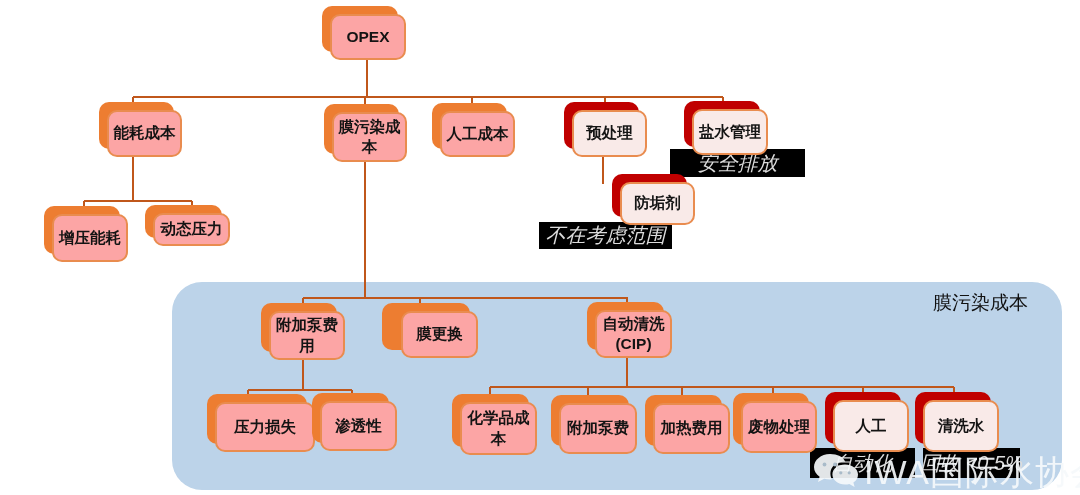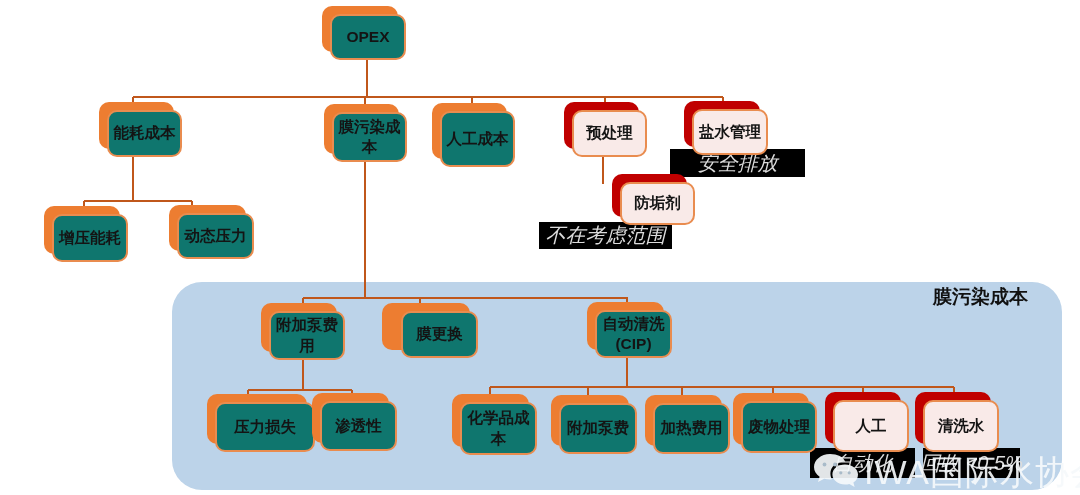--- a/index.html
+++ b/index.html
@@ -8,40 +8,40 @@
     background:#ffffff;
     font-family:"Liberation Sans","DejaVu Sans",sans-serif;
   }
   #canvas{position:absolute;left:0;top:0;width:1080px;height:495px;}
   
   .region{
     position:absolute;z-index:0;border-radius:30px;
     background:#BCD3E9;
   }
   .region-title{
-    position:absolute;right:34px;top:2px;z-index:1;
-    font-size:19px;font-weight:bold;color:#111;
+    position:absolute;right:34px;top:8px;z-index:1;
+    font-size:19px;font-weight:normal;color:#111;
   }
   
   .cline{position:absolute;background:#C0571B;z-index:1;}
   
   .node{position:absolute;z-index:3;}
   .node .shadow{
     position:absolute;left:-8px;top:-8px;width:100%;height:100%;
     border-radius:10px;
   }
   .node .front{
     position:relative;width:100%;height:100%;box-sizing:border-box;
     border:2px solid #E98C4F;border-radius:10px;
     display:flex;align-items:center;justify-content:center;text-align:center;
     font-size:15.5px;font-weight:bold;color:#141414;line-height:1.3;
     white-space:pre-line;padding:1px 2px;
   }
   .node.orange .shadow{background:#ED7D31;}
-  .node.orange .front{background:#0f766e;}
+  .node.orange .front{background:#fca5a5;}
   .node.red .shadow{background:#C00000;}
   .node.red .front{background:#F9EAE8;}
   
   .graylabel{
     position:absolute;z-index:2;background:#000000;
     display:flex;align-items:center;justify-content:center;
     font-size:20px;color:#DCDCDC;font-weight:normal;white-space:nowrap;font-style:italic;
   }
   
   .watermark{
@@ -118,41 +118,41 @@
     </div>
     <div class="node orange" style="left: 107px; top: 110px; width: 75px; height: 47px;">
       <div class="shadow"></div>
       <div class="front">能耗成本</div>
     </div>
     <div class="node orange" style="left: 332px; top: 112px; width: 75px; height: 50px;">
       <div class="shadow"></div>
       <div class="front">膜污染成
 本</div>
     </div>
-    <div class="node orange" style="left: 440px; top: 111px; width: 75px; height: 56px;">
+    <div class="node orange" style="left: 440px; top: 111px; width: 75px; height: 46px;">
       <div class="shadow"></div>
       <div class="front">人工成本</div>
     </div>
     <div class="node red" style="left: 572px; top: 110px; width: 75px; height: 47px;">
       <div class="shadow"></div>
       <div class="front">预处理</div>
     </div>
     <div class="node red" style="left: 692px; top: 109px; width: 76px; height: 46px;">
       <div class="shadow"></div>
       <div class="front">盐水管理</div>
     </div>
     <div class="node red" style="left: 573px; top: 182px; width: 75px; height: 43px; margin-left: 47px;">
       <div class="shadow"></div>
       <div class="front">防垢剂</div>
     </div>
     <div class="node orange" style="left: 52px; top: 214px; width: 76px; height: 48px;">
       <div class="shadow"></div>
       <div class="front">增压能耗</div>
     </div>
-    <div class="node orange" style="left: 153px; top: 213px; width: 77px; height: 46px; margin-left: 24px;">
+    <div class="node orange" style="left: 153px; top: 213px; width: 77px; height: 33px;">
       <div class="shadow"></div>
       <div class="front">动态压力</div>
     </div>
     <div class="node orange" style="left: 269px; top: 311px; width: 76px; height: 49px;">
       <div class="shadow"></div>
       <div class="front">附加泵费
 用</div>
     </div>
     <div class="node orange" style="left: 390px; top: 311px; width: 77px; height: 47px; padding-left: 11px;">
       <div class="shadow"></div>

